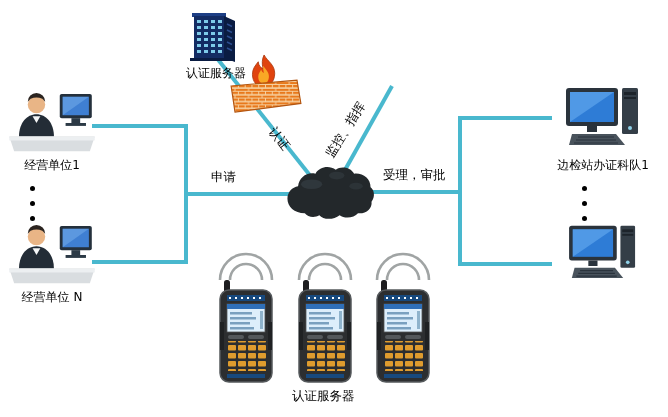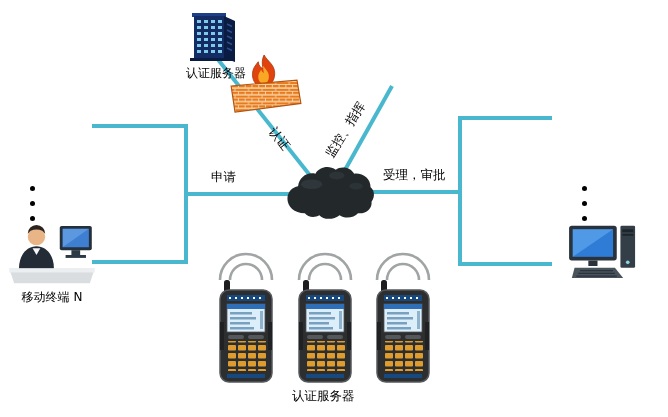--- a/index.html
+++ b/index.html
@@ -139,40 +139,52 @@
     <div class="node-label">认证服务器</div>
   </div>
 
   <div class="node" style="left:228px;top:54px;">
     <svg width="76" height="62">
         <use href="#sym-firewall"></use>
       </svg>
   </div>
 
 
+  <div class="node" style="left:6px;top:90px;width:92px;">
+    <svg width="92" height="66">
+        <use href="#sym-person"></use>
+      </svg>
+    <div class="node-label">经营单位1</div>
+  </div>
 
   <div class="dots" style="left:30px;top:186px;">
     <i></i>
       <i></i>
       <i></i>
   </div>
 
   <div class="node" style="left:6px;top:222px;width:92px;">
     <svg width="92" height="66">
         <use href="#sym-person"></use>
       </svg>
-    <div class="node-label">移动终端 N</div>
+    <div class="node-label">经营单位 N</div>
   </div>
 
   <div class="node" style="left:280px;top:163px;">
     <svg width="98" height="58">
         <use href="#sym-cloud"></use>
       </svg>
   </div>
 
+  <div class="node" style="left:542px;top:84px;width:122px;">
+    <svg width="78" height="72">
+        <use href="#sym-workstation"></use>
+      </svg>
+    <div class="node-label">边检站办证科队1</div>
+  </div>
 
   <div class="dots" style="left:582px;top:186px;">
     <i></i>
       <i></i>
       <i></i>
   </div>
 
   <div class="node" style="left:542px;top:222px;width:122px;">
     <svg width="78" height="66">
         <use href="#sym-workstation"></use>

